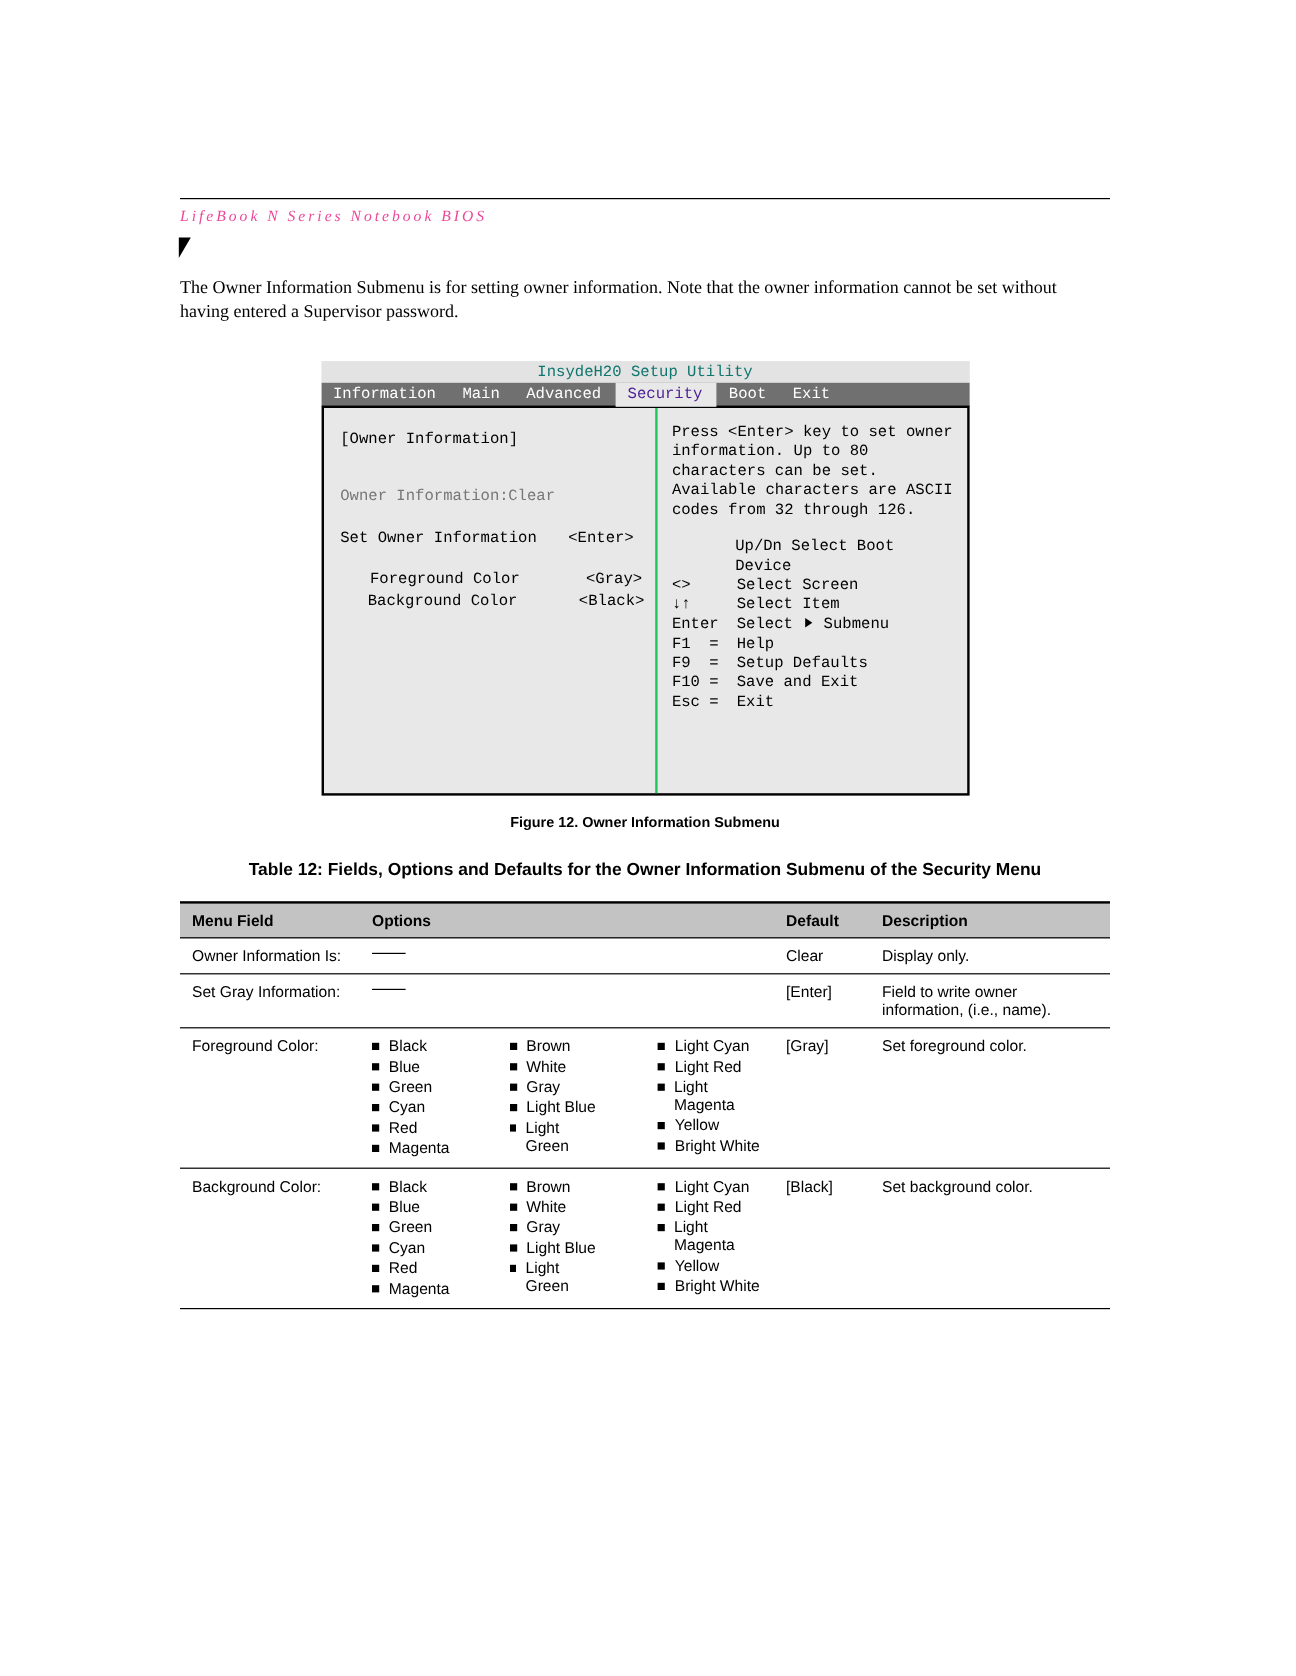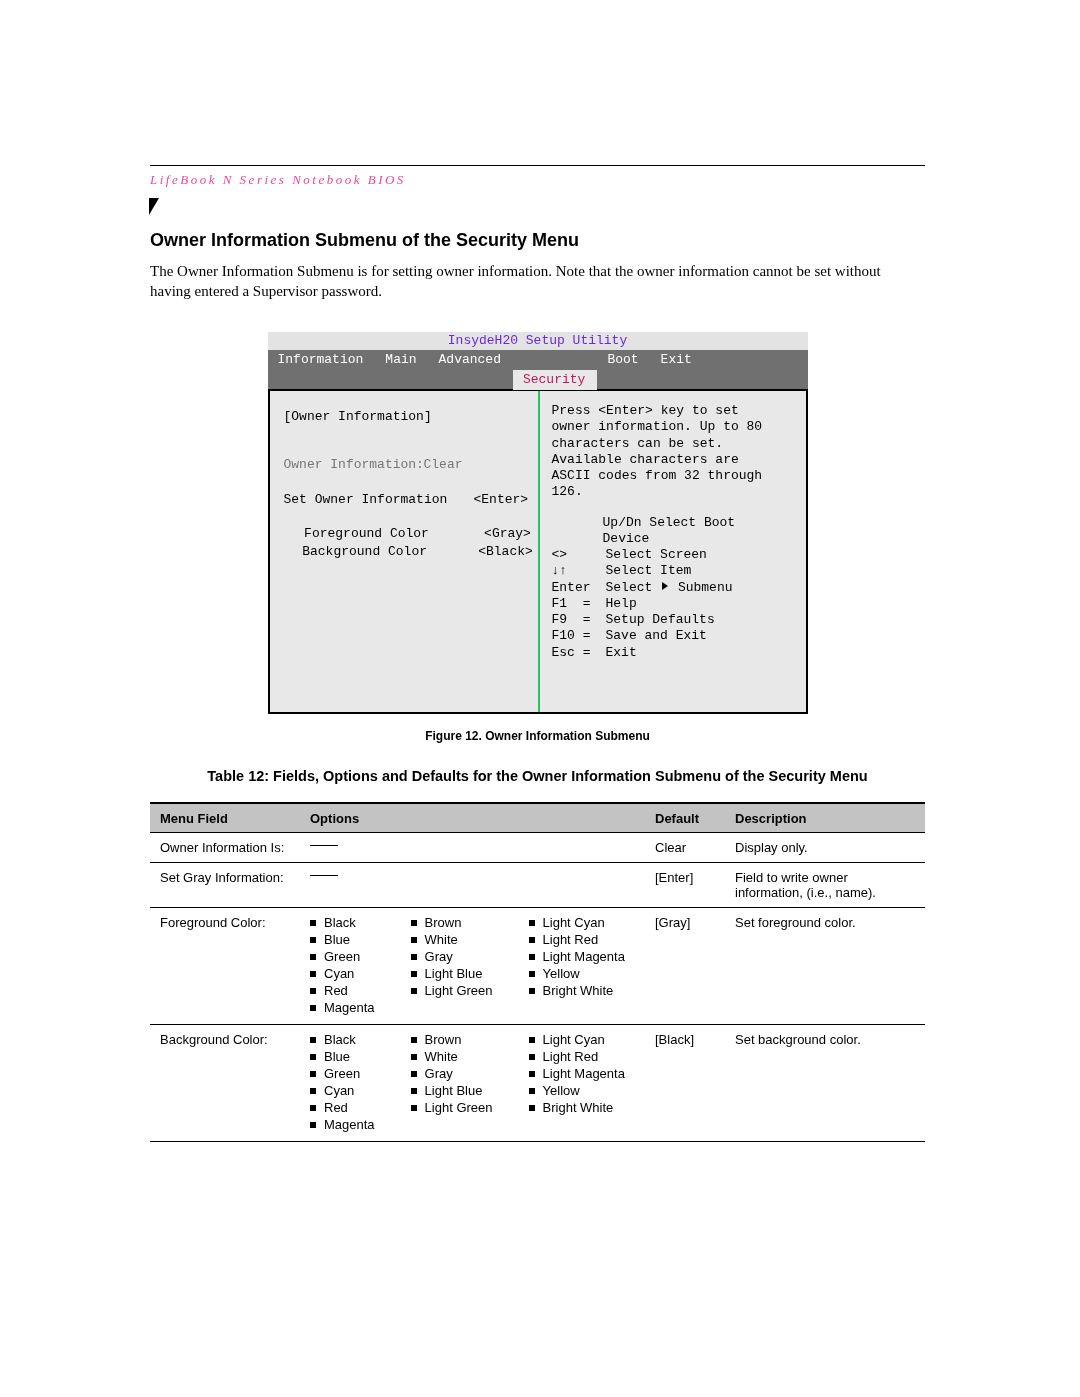--- a/index.html
+++ b/index.html
@@ -55,50 +55,49 @@
   .bios {
     background: #e8e8e8;
     font-family: 'Courier New', monospace;
     font-size: 13px;
     line-height: 1.25;
   }
   .bios-title-row {
     text-align: center;
     padding: 1px 0;
     background: #e3e3e3;
-    color: #6d28d9;
+    color: #0f766e;
   }
   .bios-tab-row {
     display: flex;
     background: #707070;
     color: #fff;
   }
   .bios-tab {
     padding: 2px 12px 2px 10px;
     white-space: nowrap;
   }
   .bios-tab.active {
     background: #e8e8e8;
-    color: #be185d;
-    margin-top: 20px;
+    color: #4c1d95;
   }
   .bios-body {
     display: flex;
     border: 2px solid #000;
     border-top: 2px solid #000;
     margin-top: -1px;
   }
   .bios-left {
     flex: 1.05;
     padding: 18px 2px 150px 14px;
     border-right: 2px solid #22c55e;
   }
   .bios-right {
     flex: 0.95;
-    padding: 12px 26px 10px 12px;
+    padding: 12px 10px 10px 12px;
     font-family: Liberation Mono, monospace;
   }
   .bios-line {
     display: flex;
     white-space: pre;
     margin-bottom: 2px;
   }
   .bios-dim { color: #777; }
   .bios-idt1 { padding-left: 16px; justify-content: center; }
   .bios-key-row { display:flex; }
@@ -147,21 +146,21 @@
   table.fields td {
     padding: 7px 10px 7px 10px;
     vertical-align: top;
     border-bottom: 1px solid #000;
   }
   .col-menu { width: 130px; }
   .col-default { width: 60px; }
   .col-desc { width: 180px; }
   .opt-columns {
     display: flex;
-    gap: 36px;
+    gap: 50px;
   }
   .opt-col { }
   .opt-item {
     display: flex;
     align-items: baseline;
     margin-bottom: 2px;
   }
   .opt-bullet {
     display:inline-block;
     width: 6px; height: 6px;
@@ -179,21 +178,20 @@
   }
 </style>
 </head>
 <body>
 
 <div class="page">
   <div class="page-header-line"></div>
   <div class="page-header-text">LifeBook N Series Notebook BIOS</div>
   <div class="page-marker"></div>
 
-  <h2 class="section-title">Owner Information Submenu of the Security Menu</h2>
   <p class="section-desc">The Owner Information Submenu is for setting owner information. Note that the owner information cannot be set without having entered a Supervisor password.</p>
 
   <div class="bios-container">
     <div class="bios">
       <div class="bios-title-row">InsydeH20 Setup Utility</div>
       <div class="bios-tab-row" id="bios-tabs">
           <div class="bios-tab">Information</div>
           <div class="bios-tab">Main</div>
           <div class="bios-tab">Advanced</div>
           <div class="bios-tab active">Security</div>

